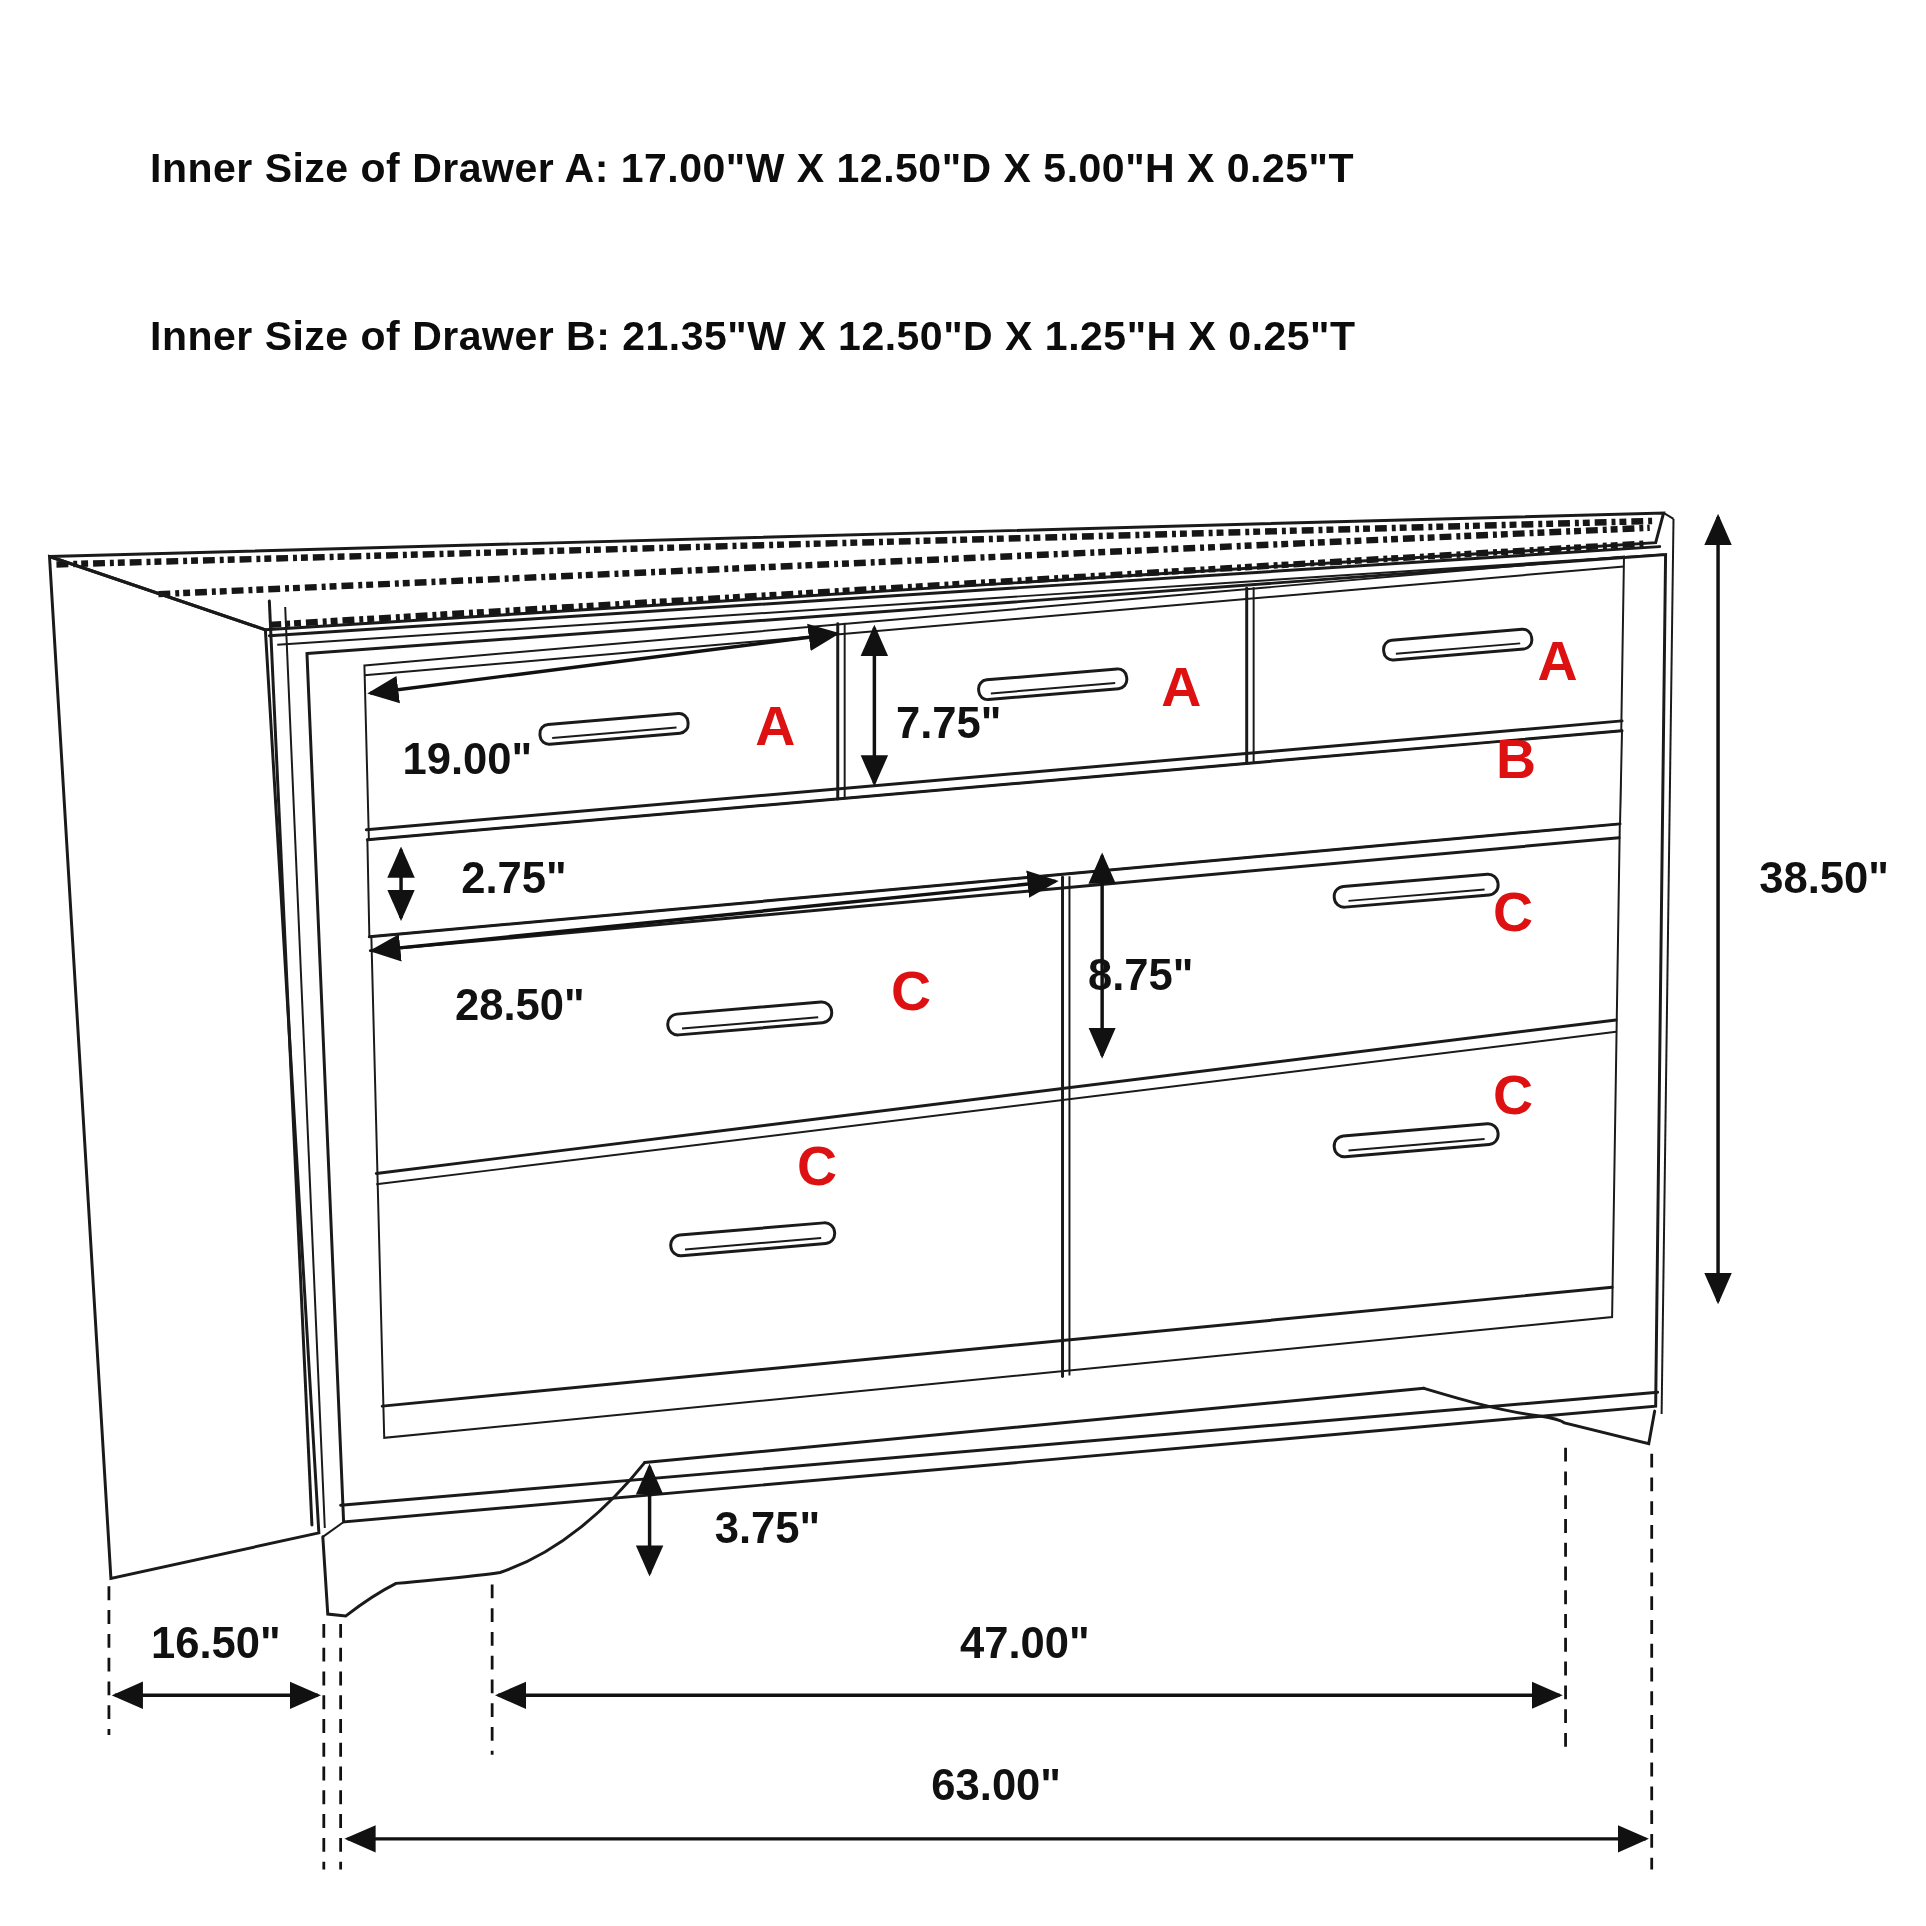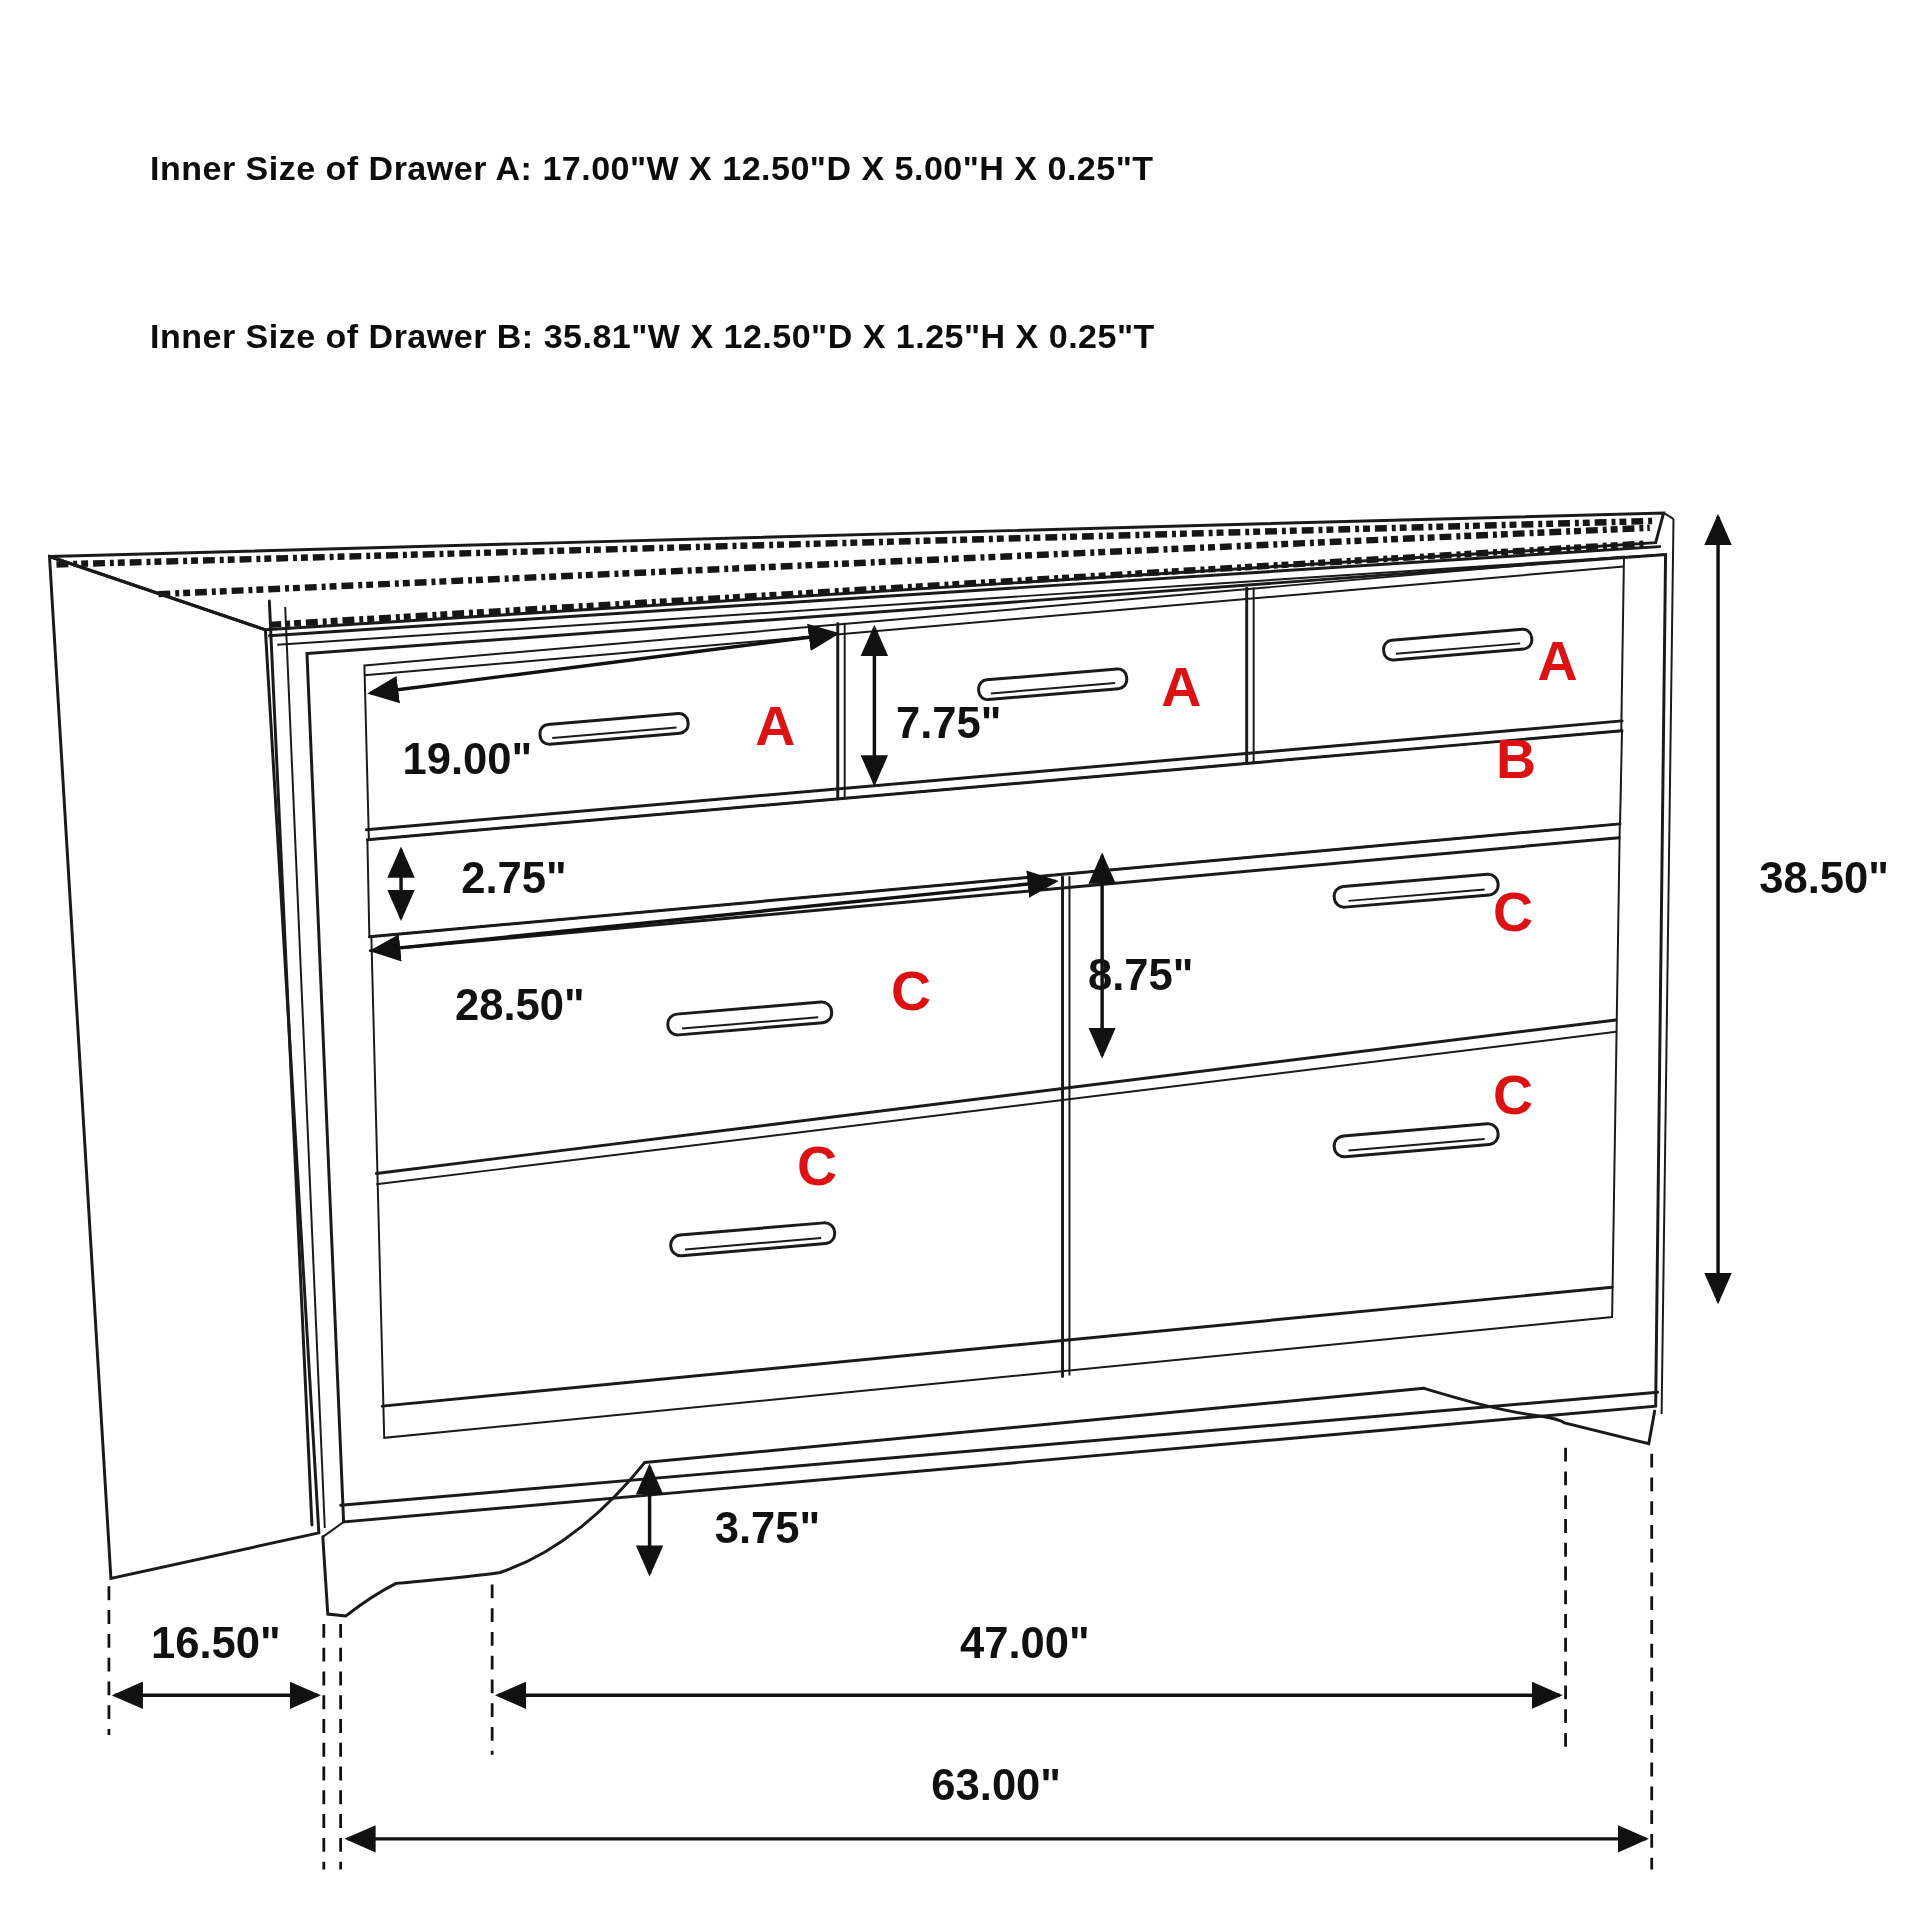--- a/index.html
+++ b/index.html
@@ -1,36 +1,36 @@
 <!DOCTYPE html>
 <html><head>
 <meta charset="utf-8">
 <style>
   html,body{margin:0;padding:0;background:#ffffff;}
   body{width:1927px;height:1927px;position:relative;font-family:"Liberation Sans",sans-serif;}
   .header{
     position:absolute;left:150px;top:28px;
-    font-size:34px;font-weight:bold;line-height:56px;color:#0c0c0c;
+    font-size:41px;font-weight:bold;line-height:56px;color:#0c0c0c;
     letter-spacing:0.5px;white-space:pre;
   }
   svg{position:absolute;left:0;top:0;}
   .ln{stroke:#1a1a1a;stroke-width:3;fill:none;stroke-linecap:round;}
   .thin{stroke:#1a1a1a;stroke-width:2;fill:none;}
   .stripe{stroke:#161616;stroke-width:6.5;fill:none;stroke-dasharray:12 5 4 4 7 5;}
   .dim{stroke:#111;stroke-width:3.5;fill:none;}
   .ext{stroke:#111;stroke-width:2.8;fill:none;stroke-dasharray:14 10;}
   .dimtext{font-family:"Liberation Sans",sans-serif;font-size:44px;font-weight:bold;fill:#111;text-anchor:middle;}
   .redtext{font-family:"Liberation Sans",sans-serif;font-size:56px;font-weight:bold;fill:#DD1111;text-anchor:middle;}
 </style>
 </head>
 <body>
 
 <div class="header">
   <div>Inner Size of Drawer A: 17.00"W X 12.50"D X 5.00"H X 0.25"T</div>
-  <div>Inner Size of Drawer B: 35.81"W X 12.50"D X 1.25"H X 0.25"T</div>
+  <div>Inner Size of Drawer B: 21.35"W X 12.50"D X 1.25"H X 0.25"T</div>
 </div>
 
 <svg width="1927" height="1927" viewBox="0 0 1946 1946">
   <defs>
     <marker id="ah" viewBox="0 0 10 10" refX="9" refY="5" markerWidth="9" markerHeight="9" orient="auto-start-reverse">
       <path d="M0,0.6 L10,5 L0,9.4 Z" fill="#111"></path>
     </marker>
     <pattern id="speckle" width="34" height="34" patternUnits="userSpaceOnUse">
       <g fill="#121212">
         <circle cx="4" cy="6" r="2.6"></circle>

